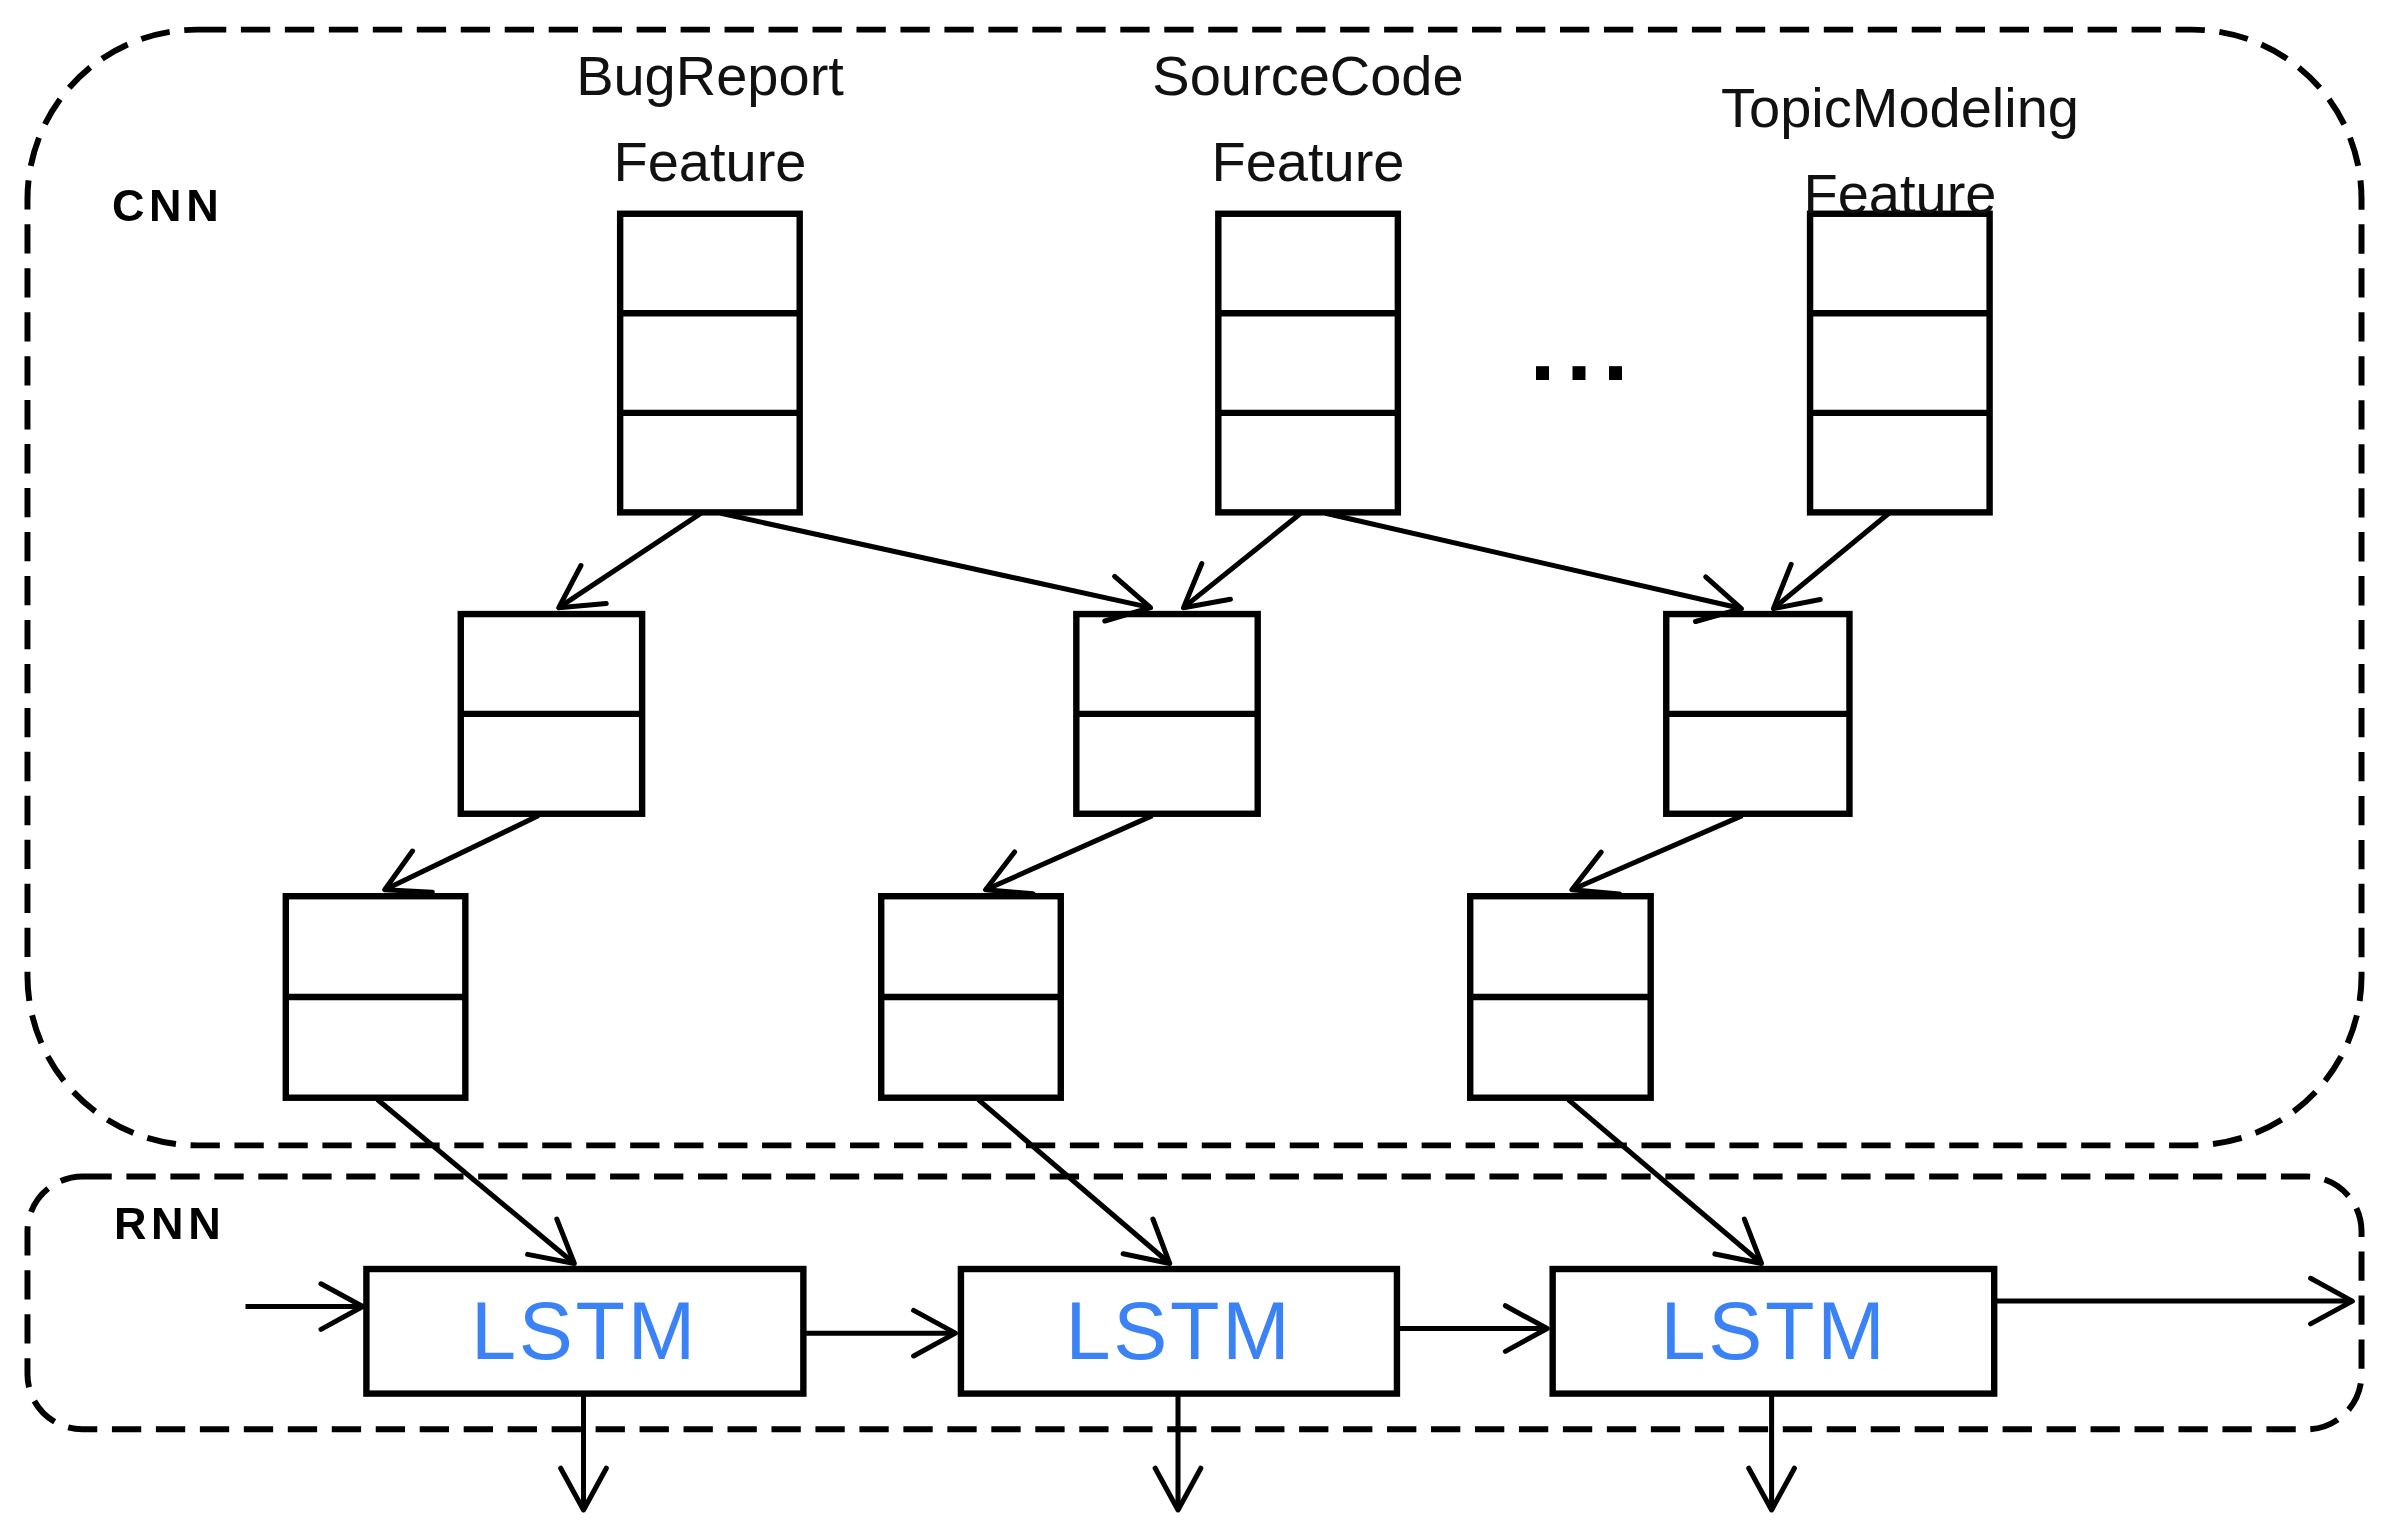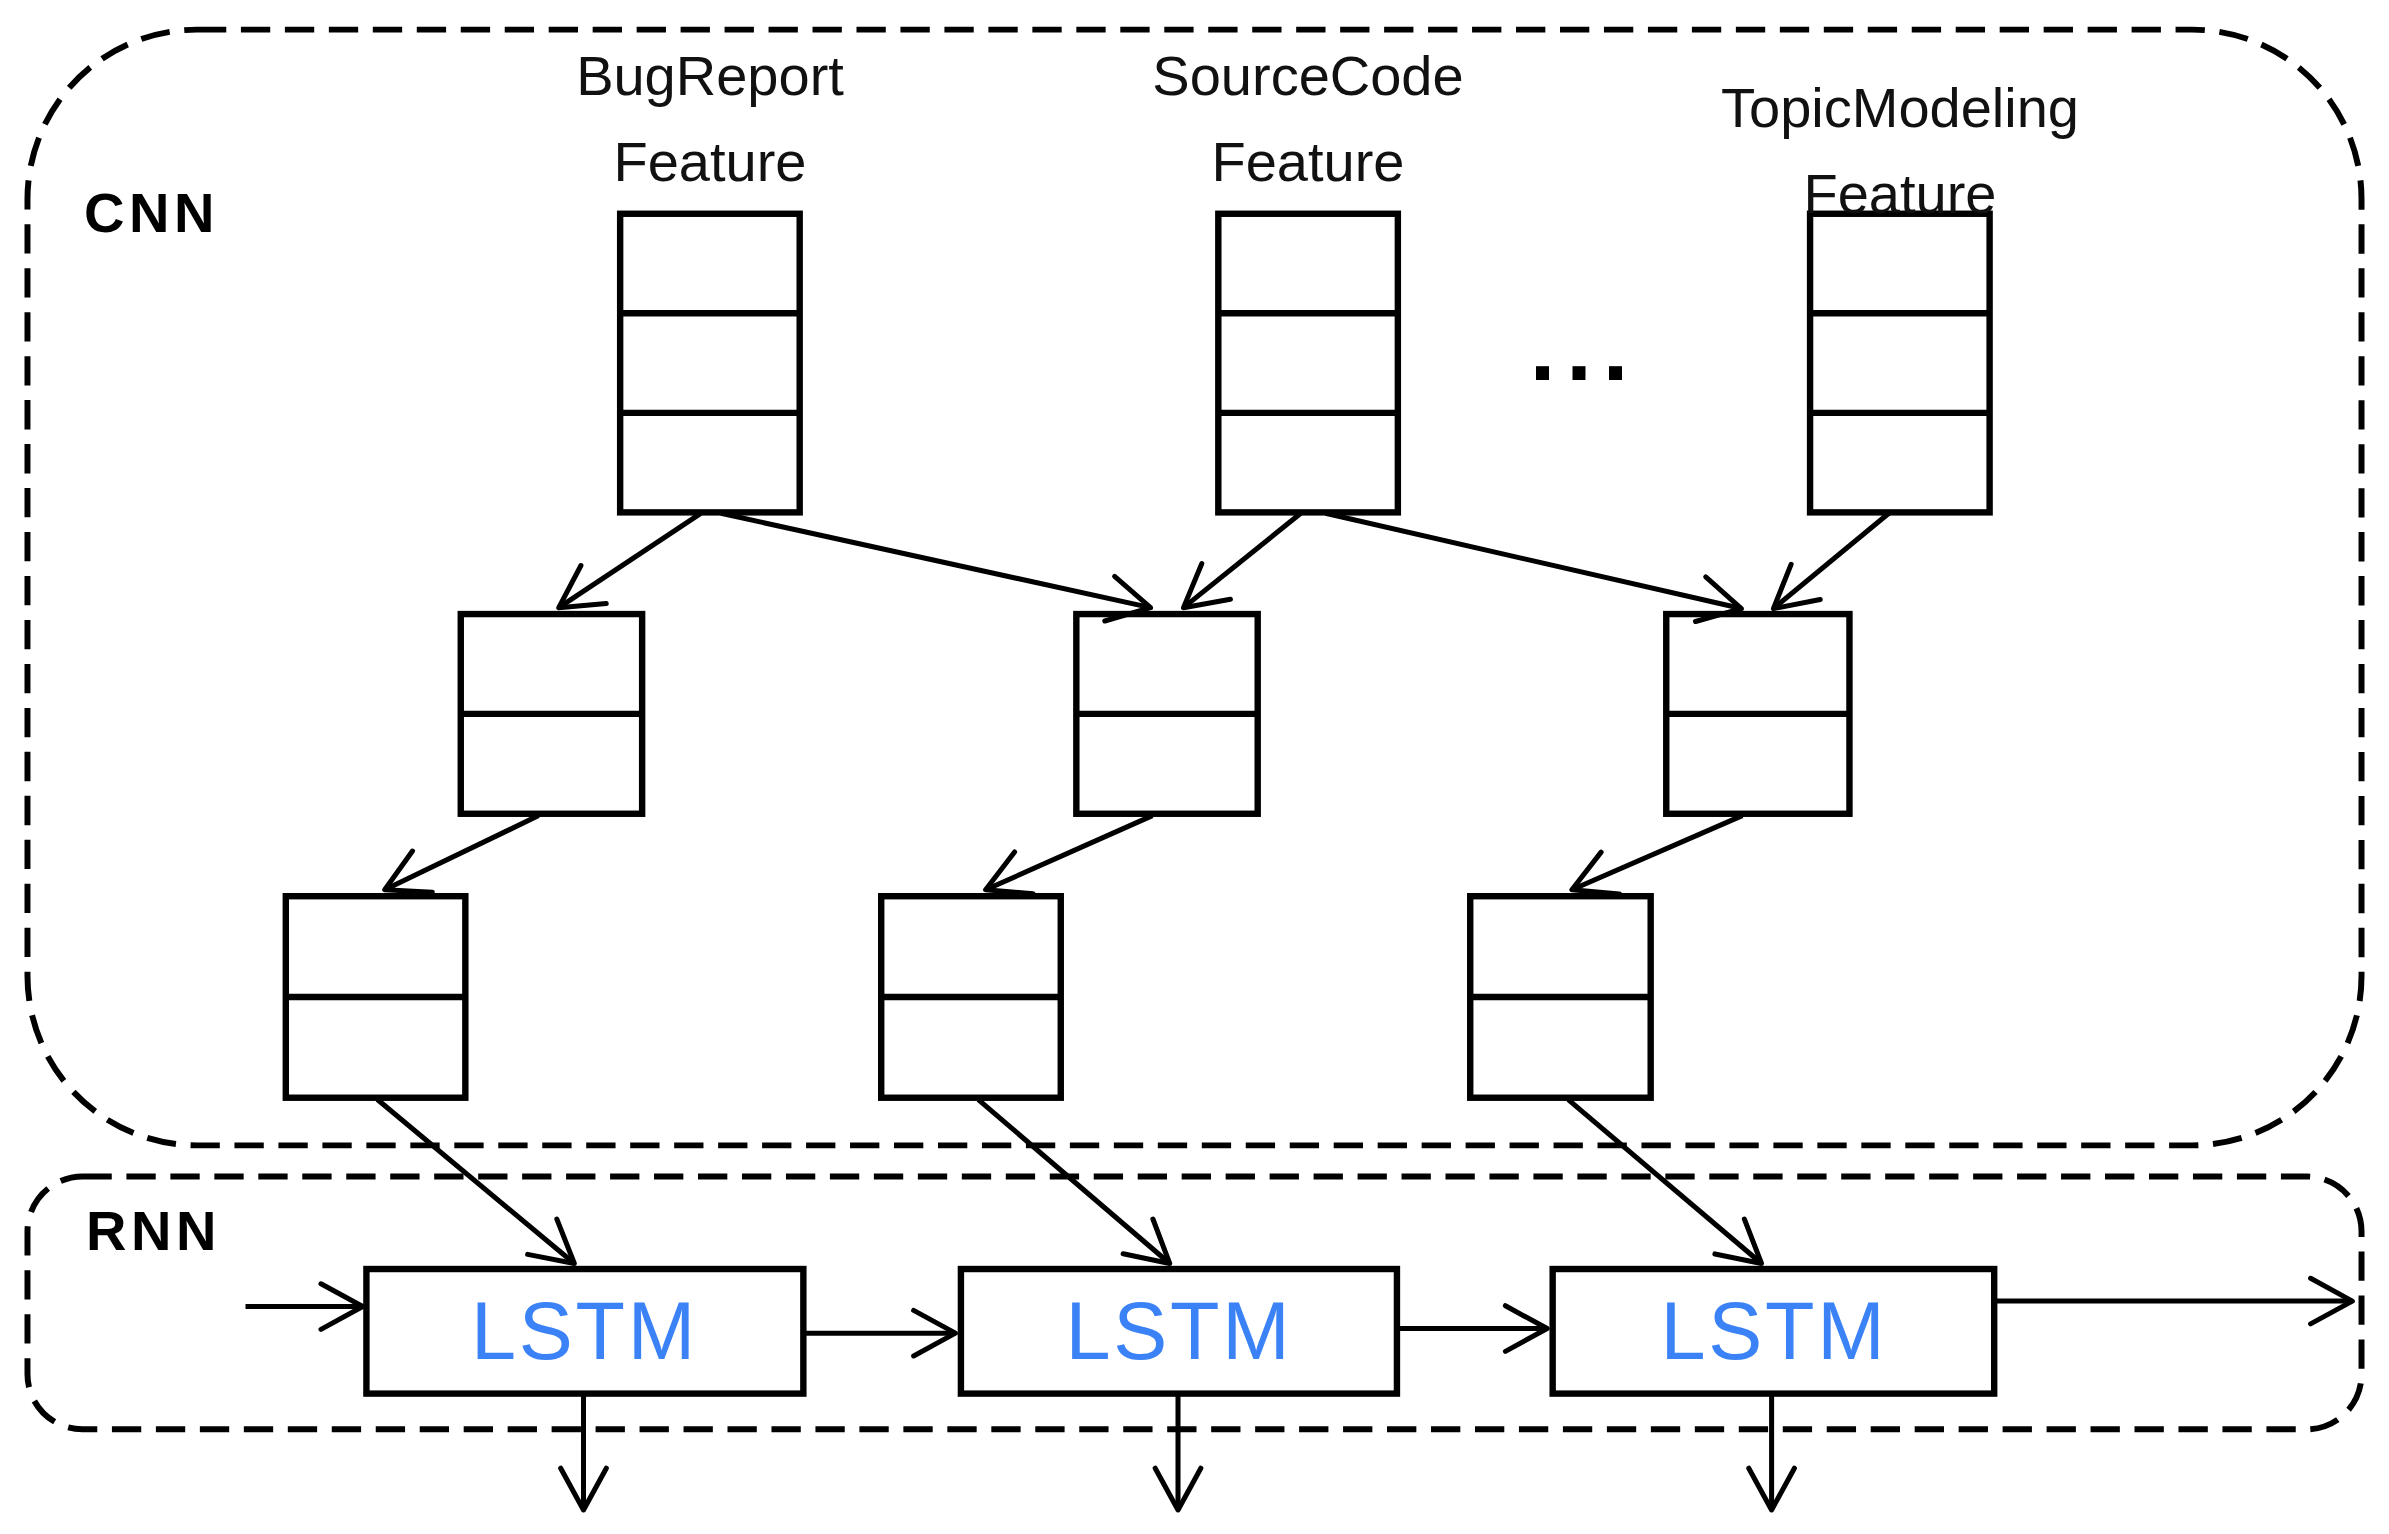--- a/index.html
+++ b/index.html
@@ -19,24 +19,25 @@
     left: 0; top: 0;
     width: 2389px;
     height: 1535px;
   }
   .label {
     position: absolute;
     color: #0d0d0d;
     user-select: none;
   }
   .region-label {
-    font-size: 56px;
+    font-size: 45px;
     font-weight: 700;
     letter-spacing: 4.6px;
     color: #000000;
+    margin-left: 28px;
   }
   #label-cnn { left: 84px;  top: 180px;  }
   #label-rnn { left: 86px;  top: 1198px; }
   .col-label {
     top: 33px;
     width: 586px;
     text-align: center;
     white-space: pre-line;
     font-size: 56px;
     line-height: 86px;

